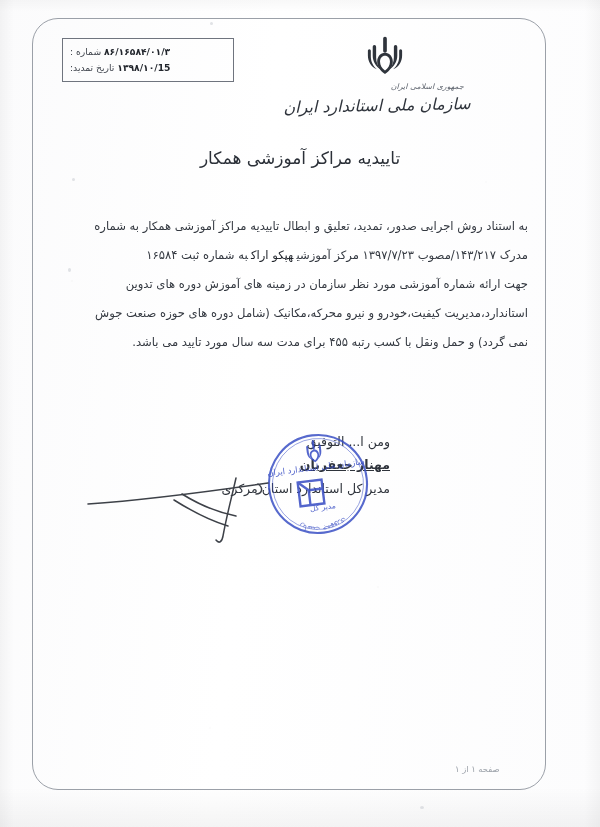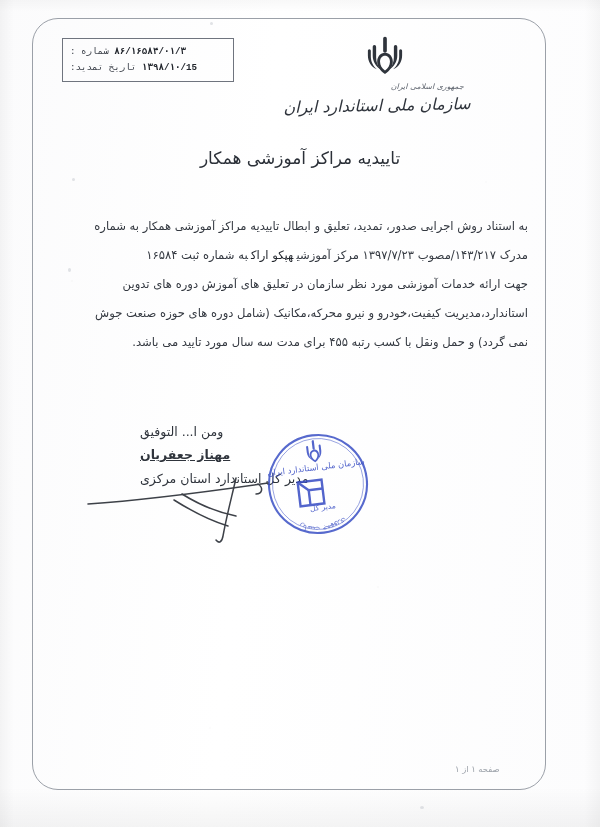--- a/index.html
+++ b/index.html
@@ -73,21 +73,20 @@
     background: transparent;
   }
   .meta-line {
     font-size: 9.2px;
     line-height: 15.5px;
     color: #3a3f48;
     text-align: left;
     direction: rtl;
     white-space: nowrap;
     letter-spacing: 0.1px;
-    font-family: Liberation Mono, monospace;
   }
   .meta-line .lbl { color: #3a3f48; }
   .meta-line .val { color: #22262d; font-weight: 600; letter-spacing: 0.3px; }
 
   .emblem-wrap {
     position: absolute;
     right: 140px;
     top: 4px;
     width: 150px;
   }
@@ -152,23 +151,23 @@
   
   .sign-area {
     position: absolute;
     left: 0; right: 0;
     top: 418px;
     height: 130px;
   }
   .sign-lines {
     position: absolute;
     right: 210px;
-    top: 3px;
+    top: 13px;
     width: 250px;
-    text-align: left;
+    text-align: right;
     direction: rtl;
     color: #2f343c;
   }
   .sign-l1 { font-size: 12.5px; line-height: 22px; }
   .sign-l2 { font-size: 12.5px; line-height: 24px; font-weight: 600; text-decoration: underline; }
   .sign-l3 { font-size: 12.5px; line-height: 24px; }
 
   
   .stamp {
     position: absolute;
@@ -248,21 +247,21 @@
     <div class="org-name">سازمان ملی استاندارد ایران</div>
   </div>
 
   <div class="doc-title">تاییدیه مراکز آموزشی همکار</div>
 
   <div class="body-text">
     <p>به استناد روش اجرایی صدور، تمدید، تعلیق و ابطال تاییدیه مراکز آموزشی همکار به شماره</p>
     <p>
       <span>مدرک ۱۴۳/۲۱۷/مصوب ۱۳۹۷/۷/۲۳ مرکز آموزشی</span><span class="strong">هپکو اراک</span><span>به شماره ثبت ۱۶۵۸۴</span>
     </p>
-    <p>جهت ارائه خدمات  آموزشی مورد نظر سازمان در تعلیق های آموزش دوره های تدوین</p>
+    <p>جهت ارائه شماره  آموزشی مورد نظر سازمان در زمینه های آموزش دوره های تدوین</p>
     <p>استاندارد،مدیریت کیفیت،خودرو و نیرو محرکه،مکانیک (شامل دوره های حوزه صنعت جوش</p>
     <p>نمی گردد) و حمل ونقل با کسب رتبه ۴۵۵ برای مدت سه سال مورد تایید می باشد.</p>
   </div>
 
   <div class="sign-area">
 
     <div class="sign-lines">
       <div class="sign-l1">ومن ا... التوفیق</div>
       <div class="sign-l2">مهناز جعفریان</div>
       <div class="sign-l3">مدیر کل استاندارد استان مرکزی</div>

